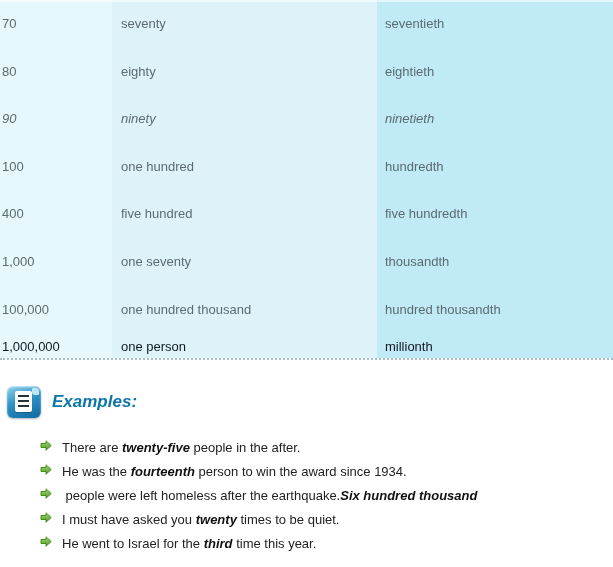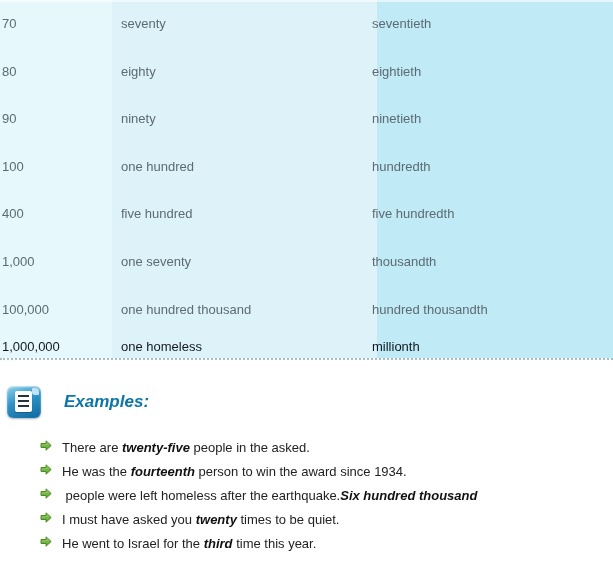--- a/index.html
+++ b/index.html
@@ -22,25 +22,25 @@
   .col-bg.col3 { left:377px; width:236px; background:#c0eaf5; }
   .top-stripe { position:absolute; left:0; top:0; width:100%; height:2px;
     background:rgba(255,255,255,0.55); }
 
   .trow { position:absolute; left:0; width:100%; height:16px;
     font-size:13px; color:#5c6a73; }
   .trow.emphasis { color:#101820; }
   .cell { position:absolute; top:0; white-space:nowrap; }
   .cell.c1 { left:2px; }
   .cell.c2 { left:121px; }
-  .cell.c3 { left:372px; }
+  .cell.c3 { left:385px; }
 
   
   .examples-header { position:absolute; left:7px; top:386px;
-    display:flex; align-items:center; gap:23px; }
+    display:flex; align-items:center; gap:11px; }
   .examples-icon { position:relative; width:34px; height:32px; border-radius:6px;
     background:linear-gradient(160deg,#8fd2ec 0%,#2f93c6 45%,#0c67a0 100%);
     box-shadow: inset 0 1px 2px rgba(255,255,255,.7), 0 1px 2px rgba(0,40,70,.35); }
   .examples-icon .fold { position:absolute; right:2px; top:2px; width:7px; height:7px;
     background:#bfe4f4; border-radius:1px 4px 1px 3px; }
   .examples-icon .doc { position:absolute; left:8px; top:5px; width:17px; height:21px;
     background:#ffffff; border-radius:2px; box-shadow:0 1px 1px rgba(0,0,0,.25); }
   .examples-icon .doc::before { content:""; position:absolute; left:3px; right:3px;
     top:4px; height:14px;
     background:repeating-linear-gradient(to bottom,#24323a 0px,#24323a 2px,
@@ -69,21 +69,21 @@
         <div class="trow" style="top: 16px; padding-left: 24px;">
           <span class="cell c1">70</span>
           <span class="cell c2">seventy</span>
           <span class="cell c3">seventieth</span>
         </div>
         <div class="trow" style="top: 64px;">
           <span class="cell c1">80</span>
           <span class="cell c2">eighty</span>
           <span class="cell c3">eightieth</span>
         </div>
-        <div class="trow" style="top: 111px;">
+        <div class="trow" style="top: 111px; font-style: italic;">
           <span class="cell c1">90</span>
           <span class="cell c2">ninety</span>
           <span class="cell c3">ninetieth</span>
         </div>
         <div class="trow" style="top: 159px;">
           <span class="cell c1">100</span>
           <span class="cell c2">one hundred</span>
           <span class="cell c3">hundredth</span>
         </div>
         <div class="trow" style="top: 206px;">
@@ -96,21 +96,21 @@
           <span class="cell c2">one seventy</span>
           <span class="cell c3">thousandth</span>
         </div>
         <div class="trow" style="top: 302px;">
           <span class="cell c1">100,000</span>
           <span class="cell c2">one hundred thousand</span>
           <span class="cell c3">hundred thousandth</span>
         </div>
         <div class="trow emphasis" style="top: 339px; padding-left: 44px;">
           <span class="cell c1">1,000,000</span>
-          <span class="cell c2">one homeless</span>
+          <span class="cell c2">one person</span>
           <span class="cell c3">millionth</span>
         </div>
       </div>
   </div>
 
   <div class="examples-header">
     <div class="examples-icon">
       <div class="fold"></div>
       <div class="doc"></div>
     </div>
@@ -123,21 +123,21 @@
           <defs>
             <linearGradient id="agrad" x1="0" y1="0" x2="0" y2="1">
               <stop offset="0" stop-color="#a8d878"></stop>
               <stop offset="1" stop-color="#4e9a27"></stop>
             </linearGradient>
           </defs>
           <path d="M1 3.5 H6 V0.8 L11.2 5.5 L6 10.2 V7.5 H1 Z" fill="url(#agrad)" stroke="#4b8c22" stroke-width="1"></path>
         </svg>
         <span class="seg">There are </span>
         <span class="seg em">twenty-five</span>
-        <span class="seg"> people in the asked.</span>
+        <span class="seg"> people in the after.</span>
       </div>
       <div class="bullet">
         <svg width="12" height="11" viewBox="0 0 12 11">
           <defs>
             <linearGradient id="agrad" x1="0" y1="0" x2="0" y2="1">
               <stop offset="0" stop-color="#a8d878"></stop>
               <stop offset="1" stop-color="#4e9a27"></stop>
             </linearGradient>
           </defs>
           <path d="M1 3.5 H6 V0.8 L11.2 5.5 L6 10.2 V7.5 H1 Z" fill="url(#agrad)" stroke="#4b8c22" stroke-width="1"></path>

